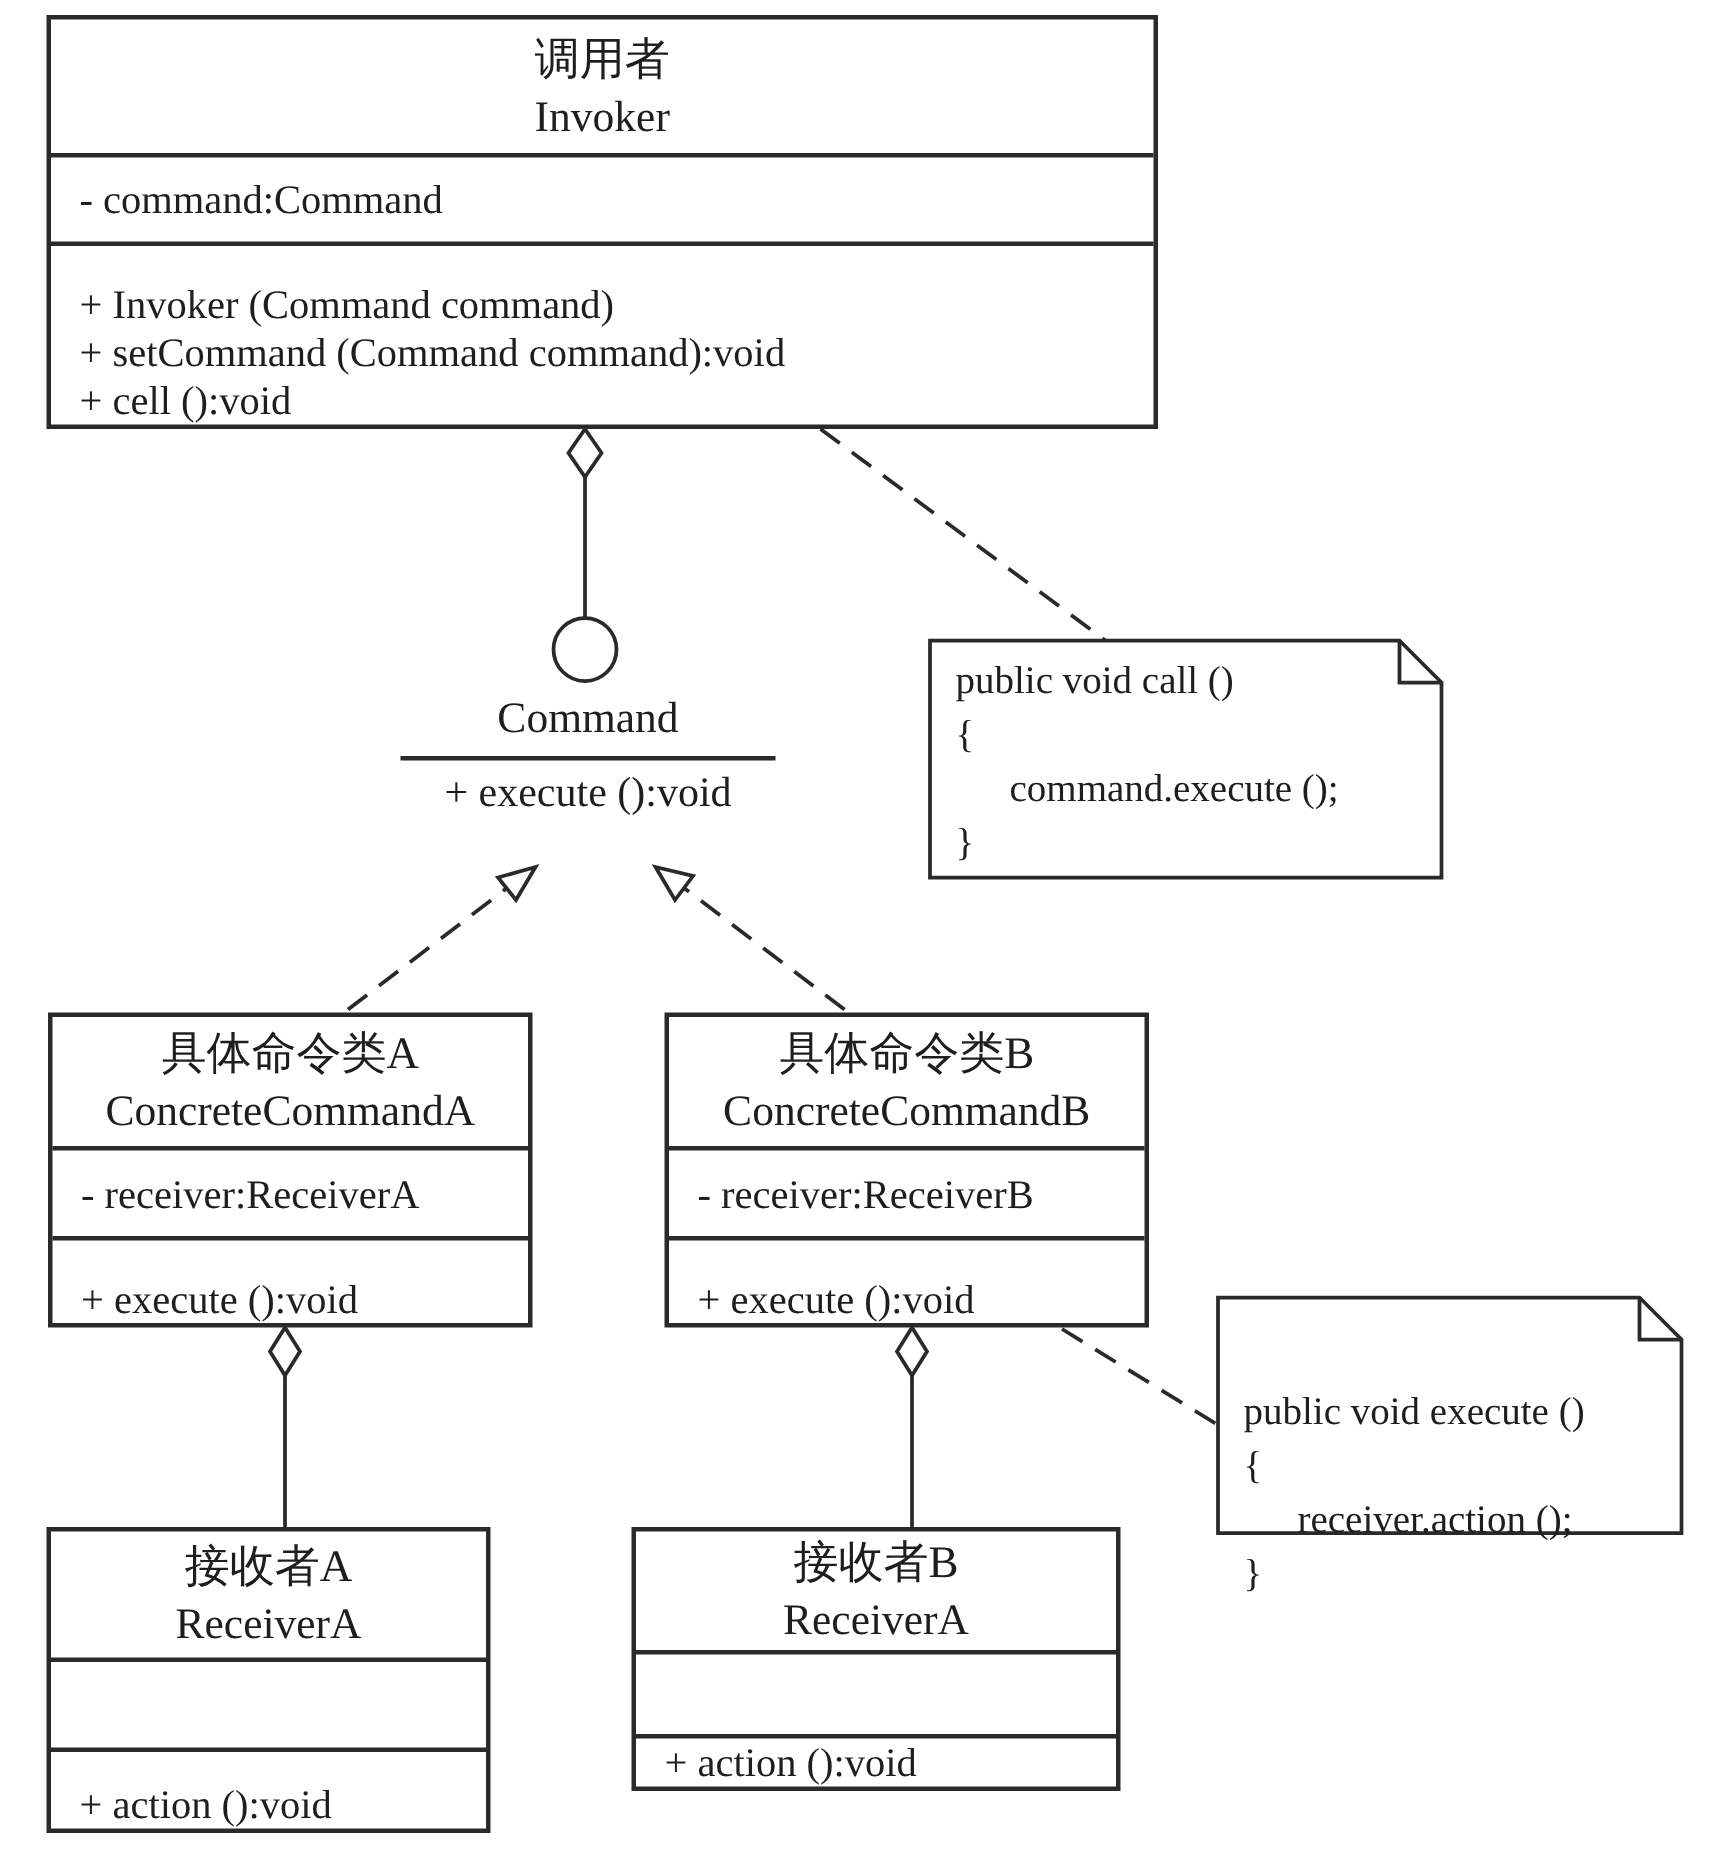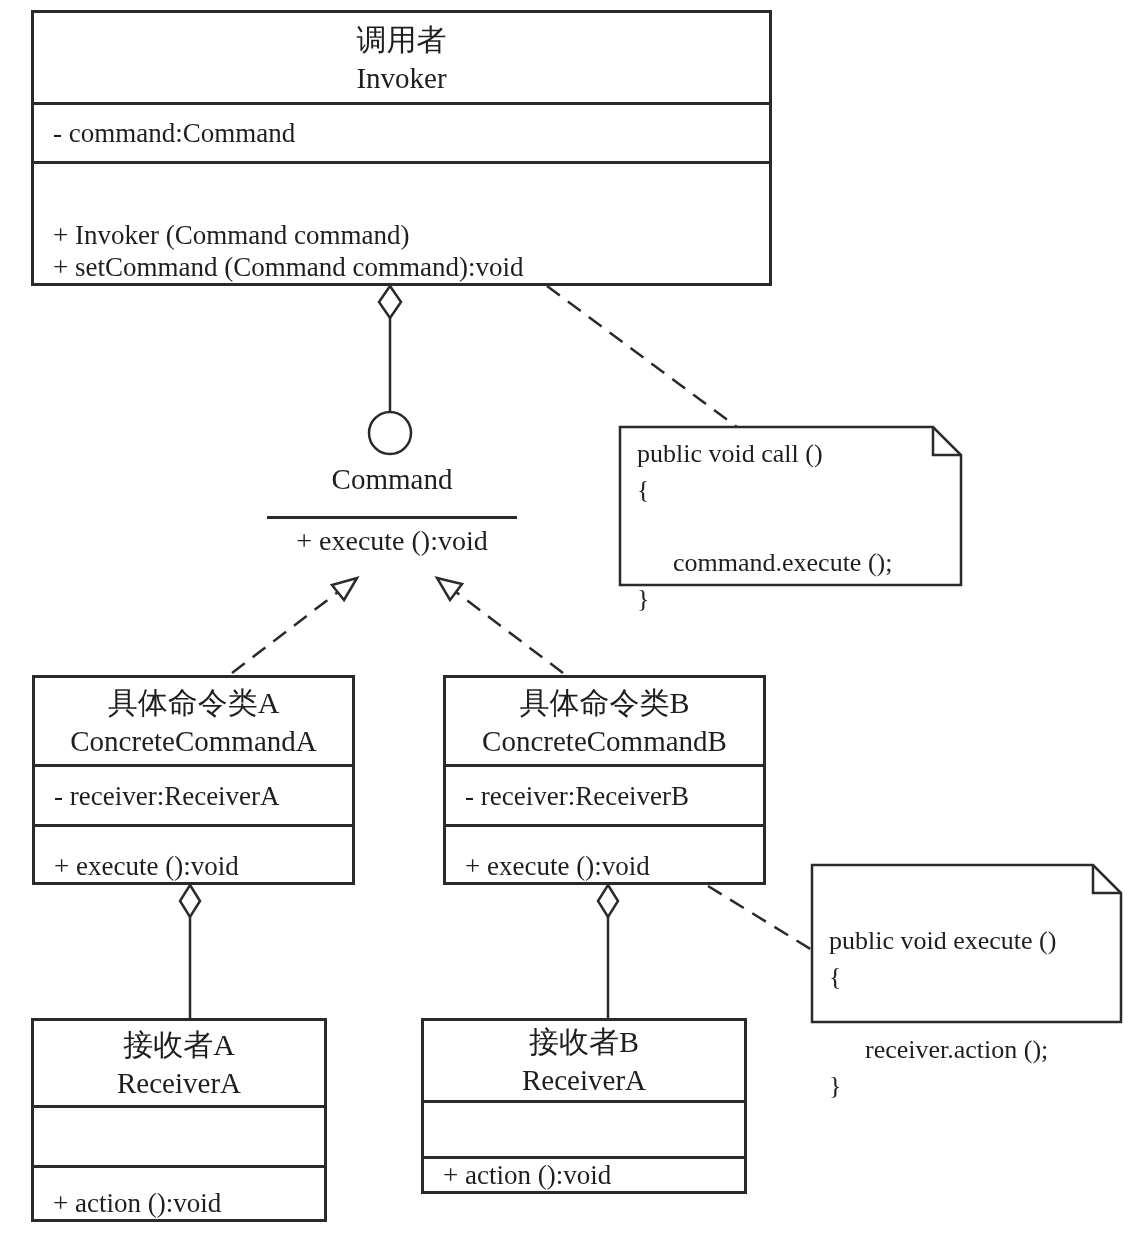--- a/index.html
+++ b/index.html
@@ -21,41 +21,42 @@
   .cls-attrs{
     border-bottom:3px solid #2a2a2a;display:flex;flex-direction:column;
     justify-content:center;padding-left:19px;
   }
   .cls-methods{
     display:flex;flex-direction:column;justify-content:flex-end;
     padding-left:19px;flex:1;
   }
   .member{font-size:27px;line-height:32px;white-space:pre;}
   .iface{position:absolute;z-index:2;text-align:center;}
-  .iface-name{font-size:29px;padding-bottom:20px;border-bottom:3px solid #2a2a2a;}
+  .iface-name{font-size:29px;padding-bottom:8px;border-bottom:3px solid #2a2a2a;}
   .iface-method{font-size:28px;padding-top:6px;}
   .note-text{position:absolute;z-index:4;}
   .code-line{font-size:26px;line-height:36px;white-space:pre;}
-  .code-line.indent{padding-left:36px;margin-top:37px;}
+  .code-line.indent{padding-left:36px;}
   svg.overlay{position:absolute;left:0;top:0;z-index:3;pointer-events:none;}
 </style>
 </head>
 <body>
 
 <div class="cls" style="left:31px;top:10px;width:741px;height:276px">
   <div class="cls-head" style="height:89px">
     <div class="name-cn">调用者</div>
     <div class="name-en">Invoker</div>
   </div>
   <div class="cls-attrs" style="height:56px">
     <div class="member">- command:Command</div>
   </div>
   <div class="cls-methods">
     <div class="member">+ Invoker (Command command)</div>
     <div class="member">+ setCommand (Command command):void</div>
+    <div class="member">+ cell ():void</div>
   </div>
 </div>
 
 <div class="iface" style="left:267px;top:463px;width:250px">
   <div class="iface-name">Command</div>
   <div class="iface-method">+ execute ():void</div>
 </div>
 
 <div class="cls" style="left:32px;top:675px;width:323px;height:210px">
   <div class="cls-head" style="height:86px">

